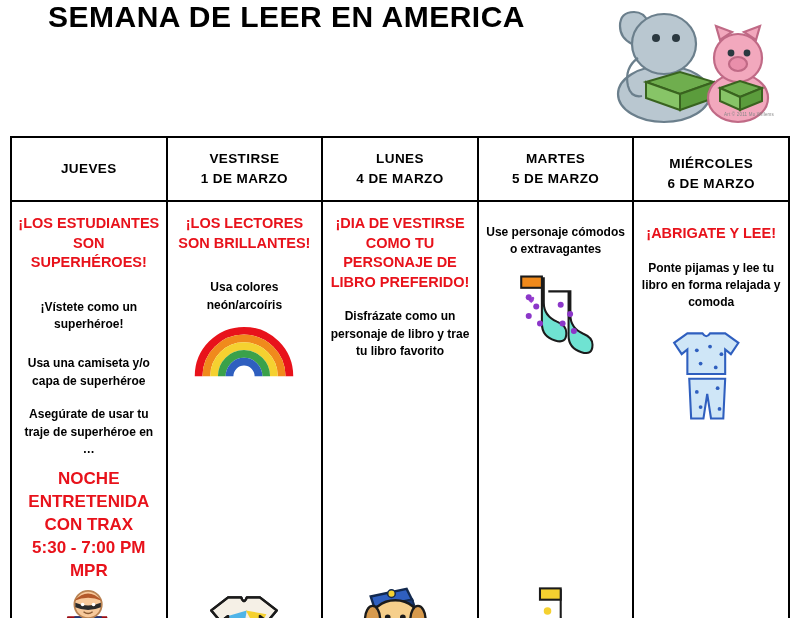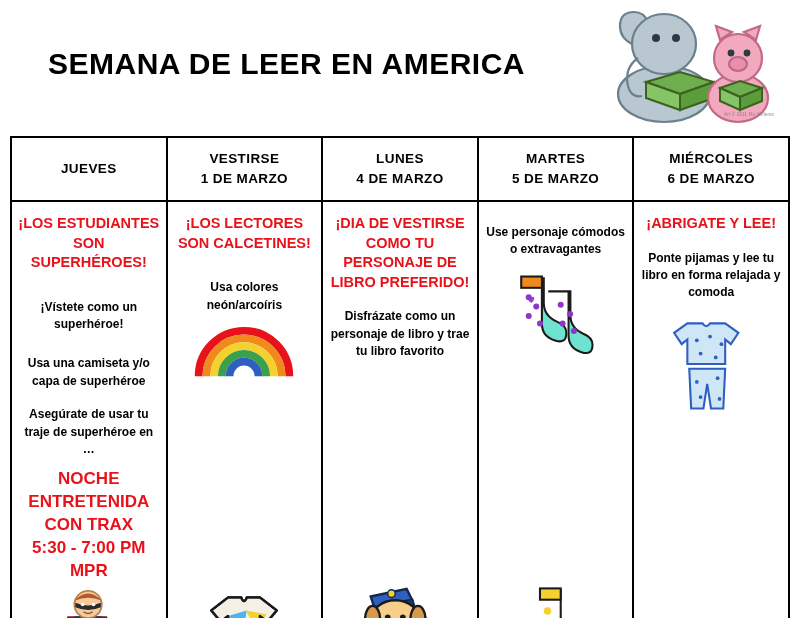--- a/index.html
+++ b/index.html
@@ -14,21 +14,21 @@
     color: #000;
     overflow: hidden;
     position: relative;
   }
 
   
   .header {
     position: relative;
     height: 128px;
     display: flex;
-    align-items: center;
+    align-items: flex-start;
   }
   .title {
     font-size: 30px;
     font-weight: bold;
     letter-spacing: 0.5px;
     margin-left: 48px;
     white-space: nowrap;
   }
   .mascots {
     position: absolute;
@@ -67,21 +67,21 @@
     display: flex;
     flex: 1;
     border-radius: 21px;
   }
   .cell {
     flex: 1 1 0;
     border-right: 2px solid #000;
     box-sizing: border-box;
     position: relative;
   }
-  .cell:last-child { border-right: none; }
+  .cell:last-child { border-right: none; margin-top: 10px; }
 
   .head-cell {
     display: flex;
     flex-direction: column;
     align-items: center;
     justify-content: center;
     font-weight: bold;
     font-size: 13.5px;
     line-height: 1.45;
     letter-spacing: .4px;
@@ -224,21 +224,21 @@
           <path d="M29 16 q15 -16 30 0 q-15 -7 -30 0 z" fill="#b4592a"></path>
           <path d="M30 18 q14 6 28 0 l0 5 q-14 6 -28 0 z" fill="#2b2b2b"></path>
           <circle cx="38" cy="20" r="2" fill="#fff"></circle>
           <circle cx="50" cy="20" r="2" fill="#fff"></circle>
           <path d="M39 28 q5 4 10 0" fill="none" stroke="#8a5a32" stroke-width="1.6"></path>
         </svg>
       </div>
     </div>
 
     <div class="cell body-cell">
-      <div class="headline">¡LOS LECTORES SON CALCETINES!</div>
+      <div class="headline">¡LOS LECTORES SON BRILLANTES!</div>
       <div class="sub">Usa colores neón/arcoíris</div>
       <div class="art-inline">
         <svg viewBox="0 0 110 58" width="108" height="56">
           <g fill="none" stroke-width="8">
             <path d="M8 54 a47 47 0 0 1 94 0" stroke="#e8121b"></path>
             <path d="M16 54 a39 39 0 0 1 78 0" stroke="#f08a1c"></path>
             <path d="M24 54 a31 31 0 0 1 62 0" stroke="#f5d130"></path>
             <path d="M32 54 a23 23 0 0 1 46 0" stroke="#3aa14a"></path>
             <path d="M40 54 a15 15 0 0 1 30 0" stroke="#2f5fbf"></path>
           </g>

